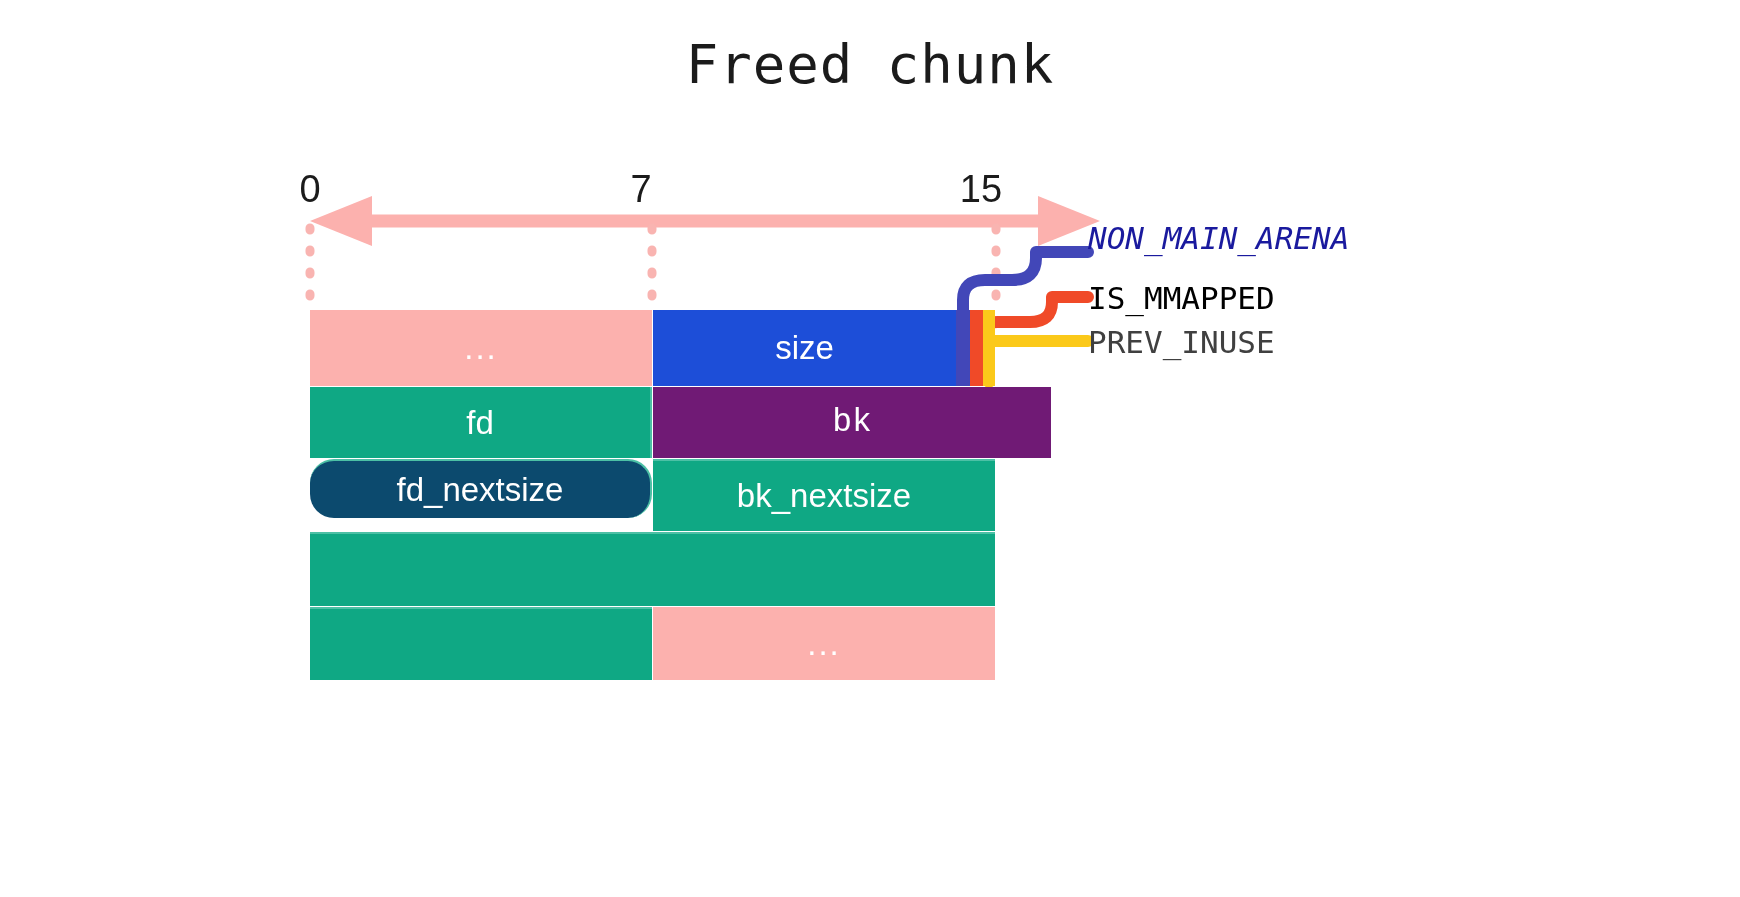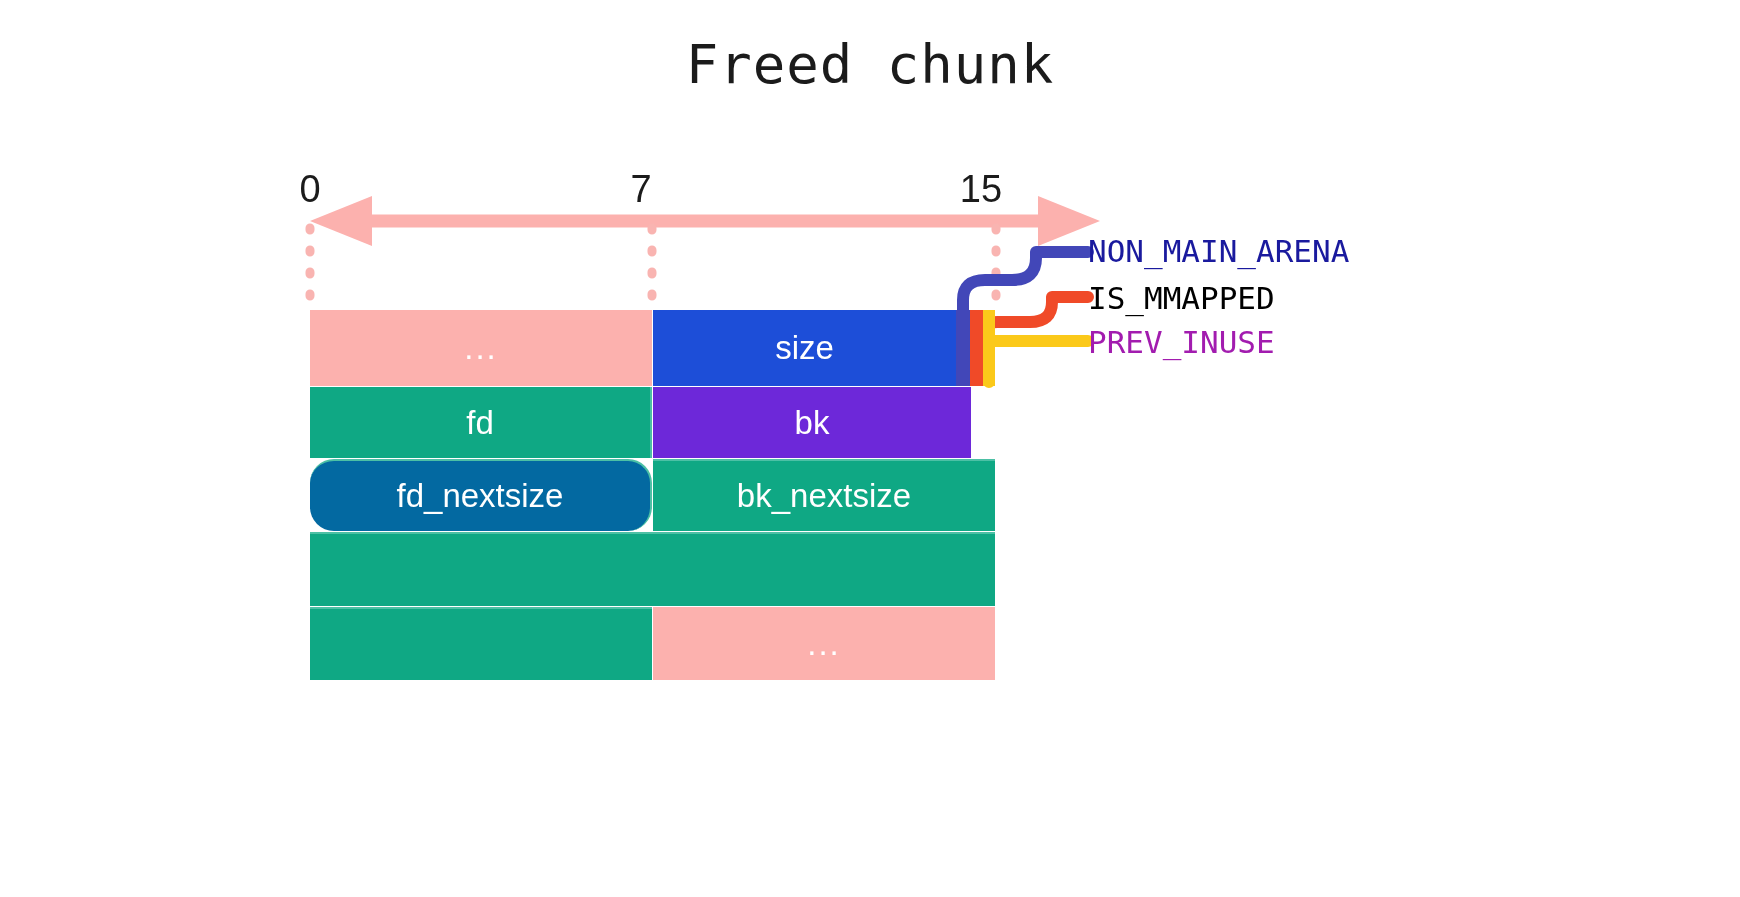--- a/index.html
+++ b/index.html
@@ -68,27 +68,27 @@
   </svg>
 
   <div class="cell ellipsis" style="left:310px;top:310px;width:342px;height:76px;background:#fcb1ae;">...</div>
   <div class="cell" style="left:653px;top:310px;width:303px;height:76px;background:#1d4ed8;">size</div>
 
   <div class="flag-strip" style="left:956px;top:310px;width:14px;height:76px;background:#4247b8;"></div>
   <div class="flag-strip" style="left:970px;top:310px;width:13px;height:76px;background:#f04a28;"></div>
   <div class="flag-strip" style="left:983px;top:310px;width:12px;height:76px;background:#fbc91a;"></div>
 
   <div class="cell" style="left:310px;top:387px;width:342px;height:71px;background:#0fa884;border-right:2px solid #4cc0a5;">fd</div>
-  <div class="cell" style="left:653px;top:387px;width:318px;height:71px;background:#6d28d9;">bk</div>
+  <div class="cell" style="left:653px;top:387px;width:398px;height:71px;background:#701a75;font-family:Liberation Mono, monospace;">bk</div>
 
-  <div class="cell" style="left:310px;top:459px;width:342px;height:72px;background:#0369a1;border-right:2px solid #4cc0a5;border-top:2px solid #4cc0a5;border-radius:24px;">fd_nextsize</div>
+  <div class="cell" style="left:310px;top:459px;width:342px;height:59px;background:#0c4a6e;border-right:2px solid #4cc0a5;border-top:2px solid #4cc0a5;border-radius:24px;">fd_nextsize</div>
   <div class="cell" style="left:653px;top:459px;width:342px;height:72px;background:#0fa884;border-top:2px solid #4cc0a5;">bk_nextsize</div>
 
   <div class="cell" style="left:310px;top:532px;width:685px;height:74px;background:#0fa884;border-top:2px solid #4cc0a5;"></div>
 
   <div class="cell" style="left:310px;top:607px;width:342px;height:73px;background:#0fa884;border-top:2px solid #4cc0a5;"></div>
   <div class="cell ellipsis" style="left:653px;top:607px;width:342px;height:73px;background:#fcb1ae;">...</div>
 
-  <div class="flag-label" style="left:1088px;top:233px;color:#1a1a9e;">NON_MAIN_ARENA</div>
+  <div class="flag-label" style="left:1088px;top:220px;color:#1a1a9e;font-style:italic;">NON_MAIN_ARENA</div>
   <div class="flag-label" style="left:1088px;top:280px;color:#000000;">IS_MMAPPED</div>
-  <div class="flag-label" style="left:1088px;top:324px;color:#a21caf;">PREV_INUSE</div>
+  <div class="flag-label" style="left:1088px;top:324px;color:#404040;">PREV_INUSE</div>
 
 </div>
 
 </body></html>

